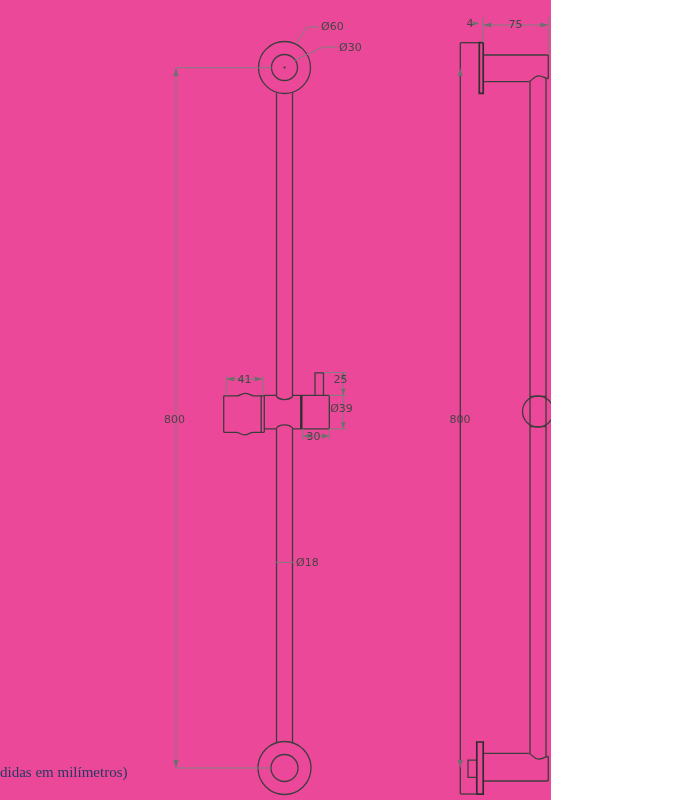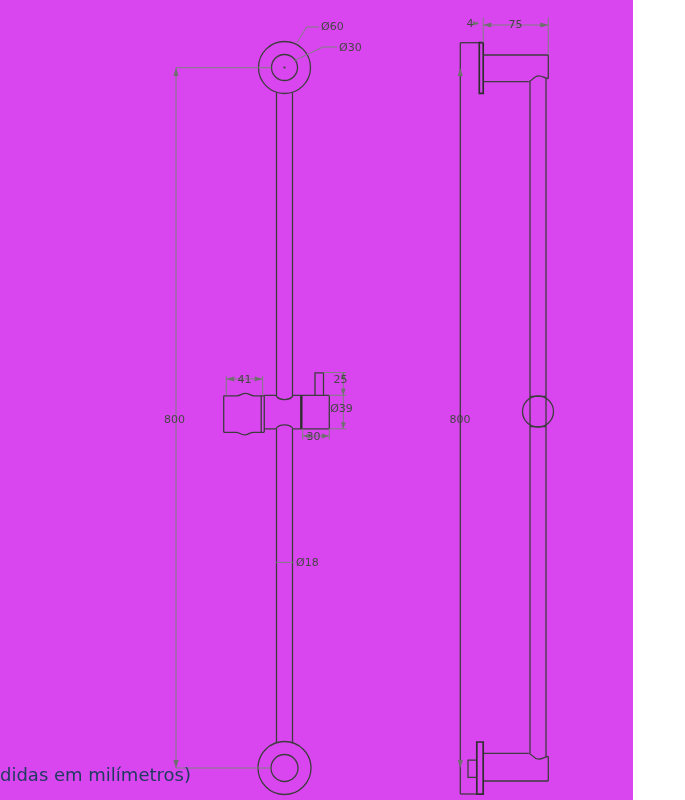--- a/index.html
+++ b/index.html
@@ -1,41 +1,42 @@
 <!DOCTYPE html>
 <html><head>
 <meta charset="utf-8">
 <style>
   html,body{margin:0;padding:0;background:#ffffff;}
   .canvas{
     position:relative;
-    width:633px;height:800px;
-    background:#d946ef;
+    width:551px;height:800px;
+    background:#ec4899;
     overflow:hidden;
     font-family:"DejaVu Sans", sans-serif;
   }
   svg{position:absolute;left:0;top:0;}
   svg text{
     font-family:"DejaVu Sans", sans-serif;
     font-size:11px;
     fill:#454545;
     dominant-baseline:central;
   }
   .part{stroke:#3d3d3d;stroke-width:1.3;fill:none;stroke-linecap:butt;}
   .part-thick{stroke:#2e2e2e;stroke-width:2.4;fill:none;}
   .plate{stroke:#2e2e2e;stroke-width:1.7;fill:none;}
   .dim{stroke:#7e7e7e;stroke-width:1;fill:none;}
   .arrow{fill:#6f6f6f;stroke:none;}
   .centerdot{fill:#3d3d3d;stroke:none;}
   .note{
     position:absolute;
     left:0;top:764px;
-    font-size:18px;
+    font-size:15px;
     color:#1f3a5f;
     white-space:nowrap;
+    font-family:Liberation Serif, serif;
   }
 </style>
 </head>
 <body>
 
 <div class="canvas">
 <svg width="685" height="800" viewBox="0 0 685 800">
 
   <g>
 

